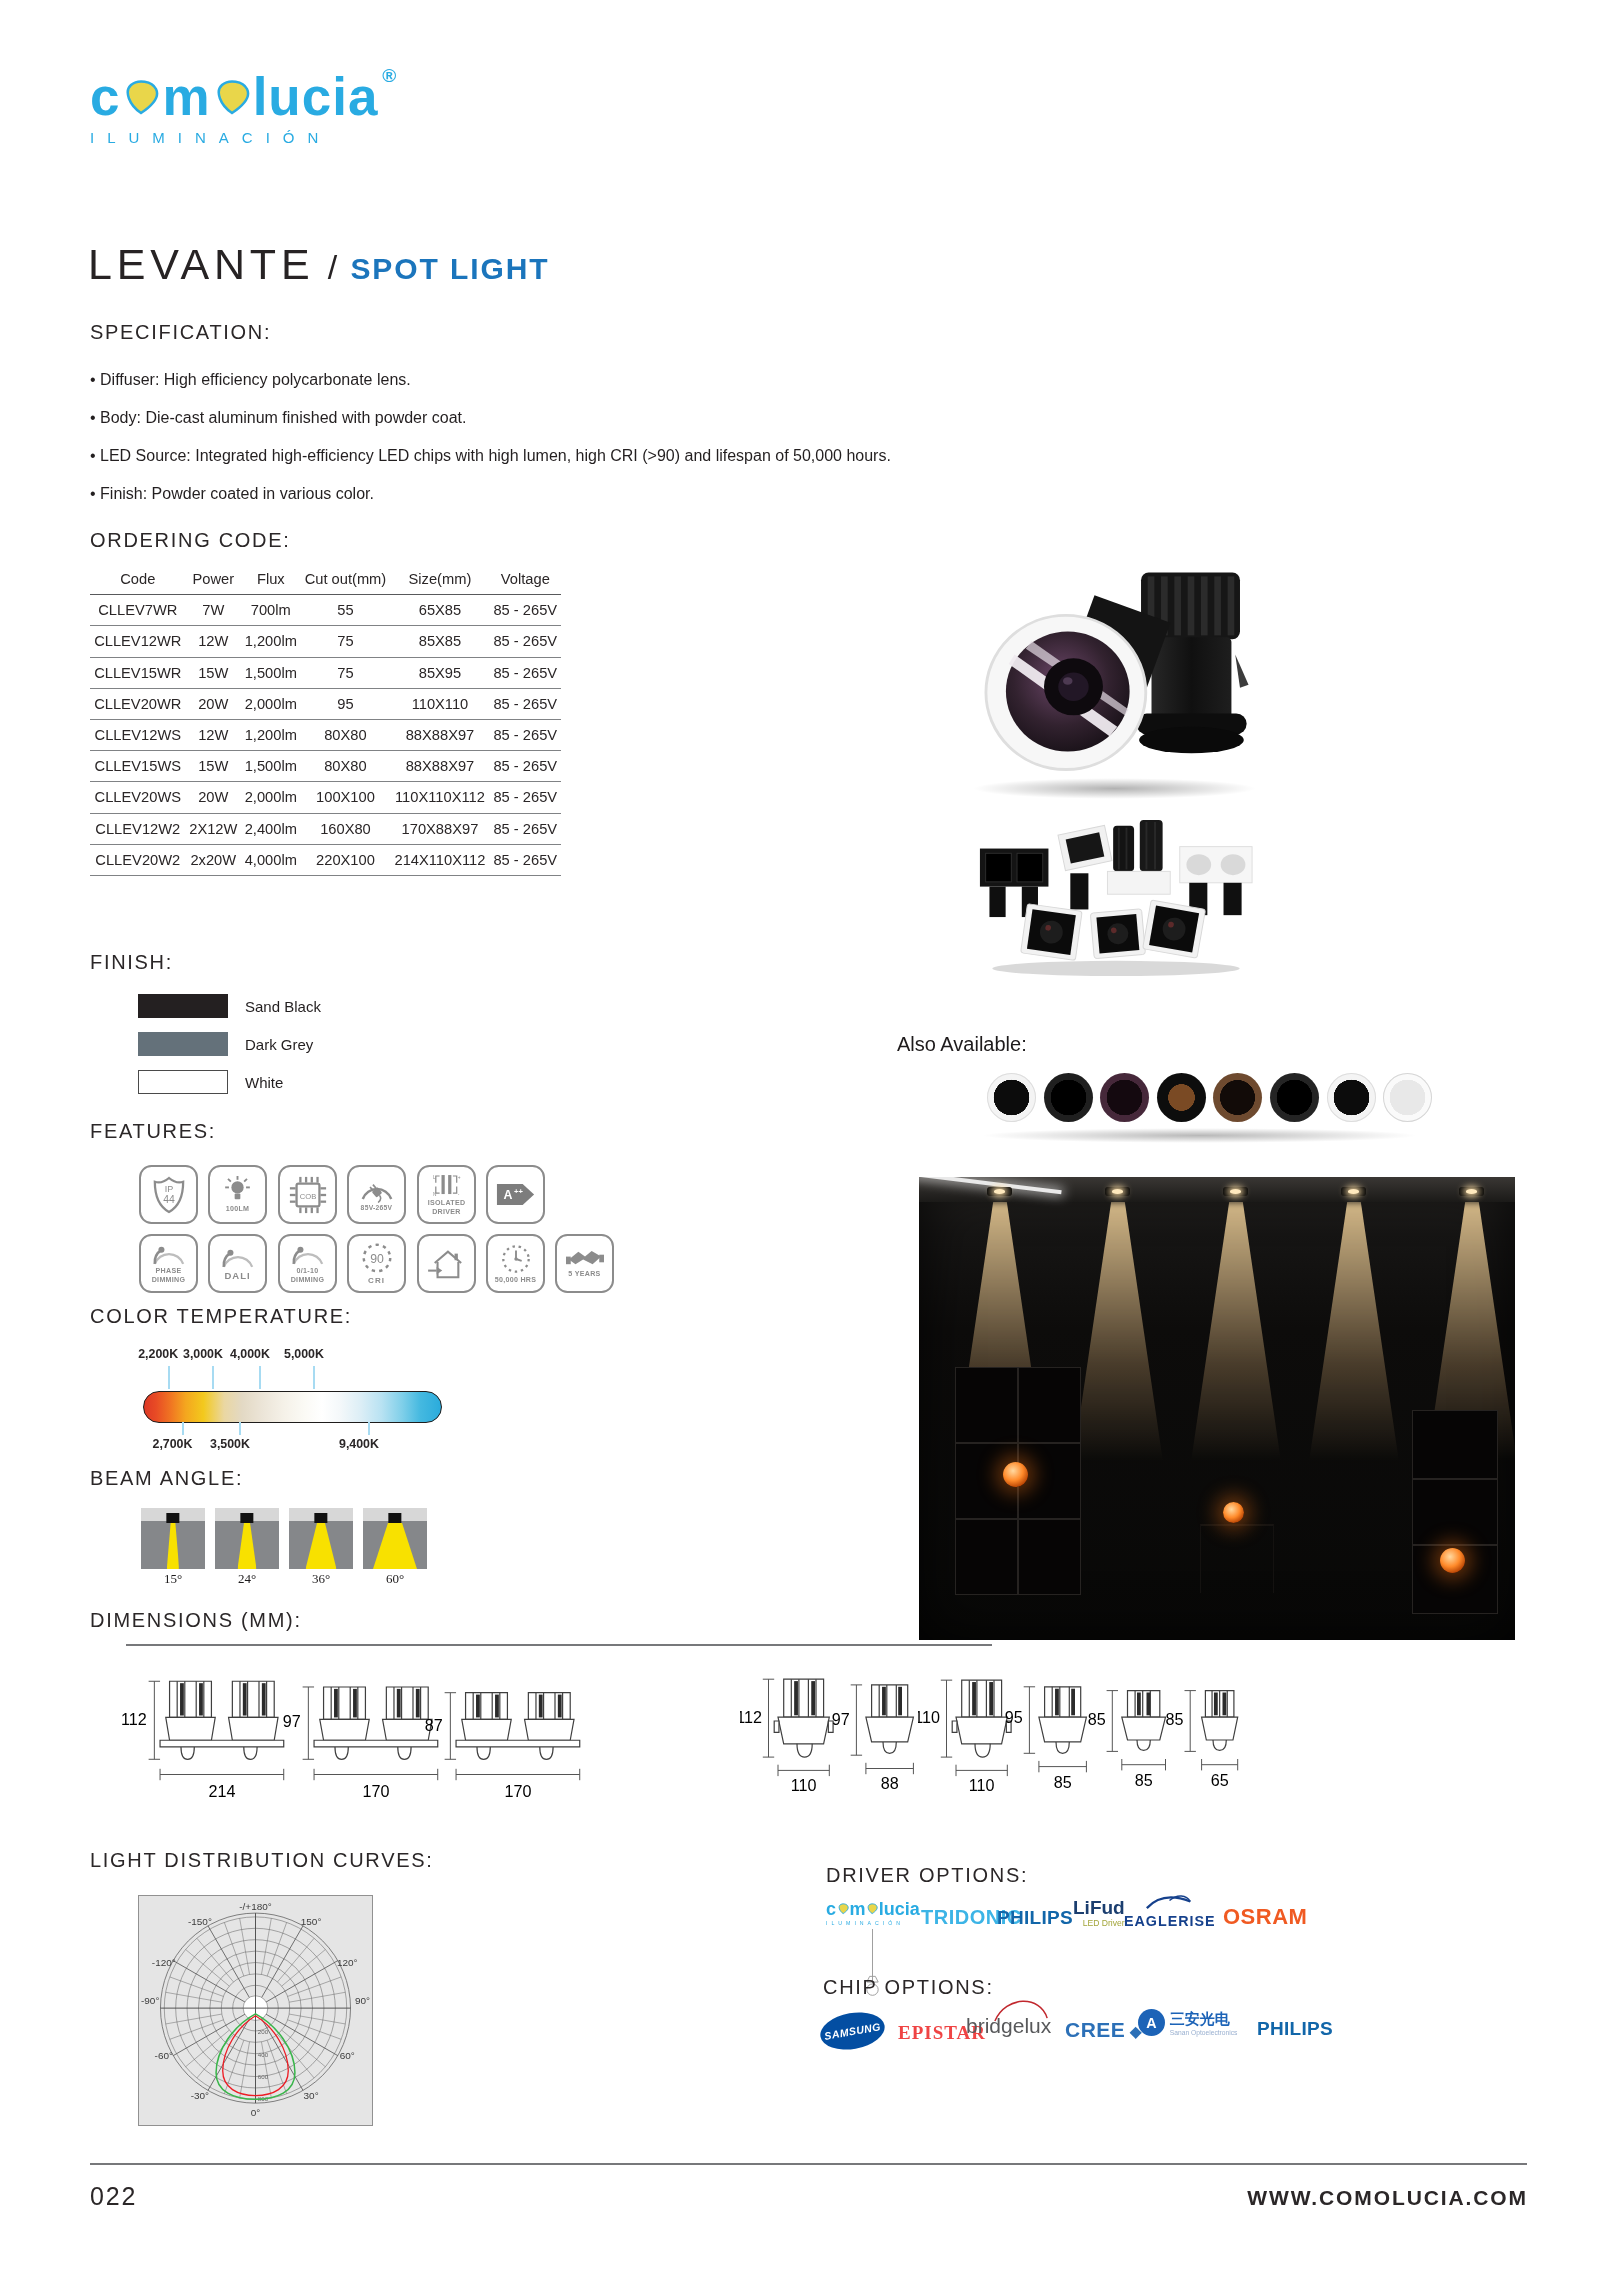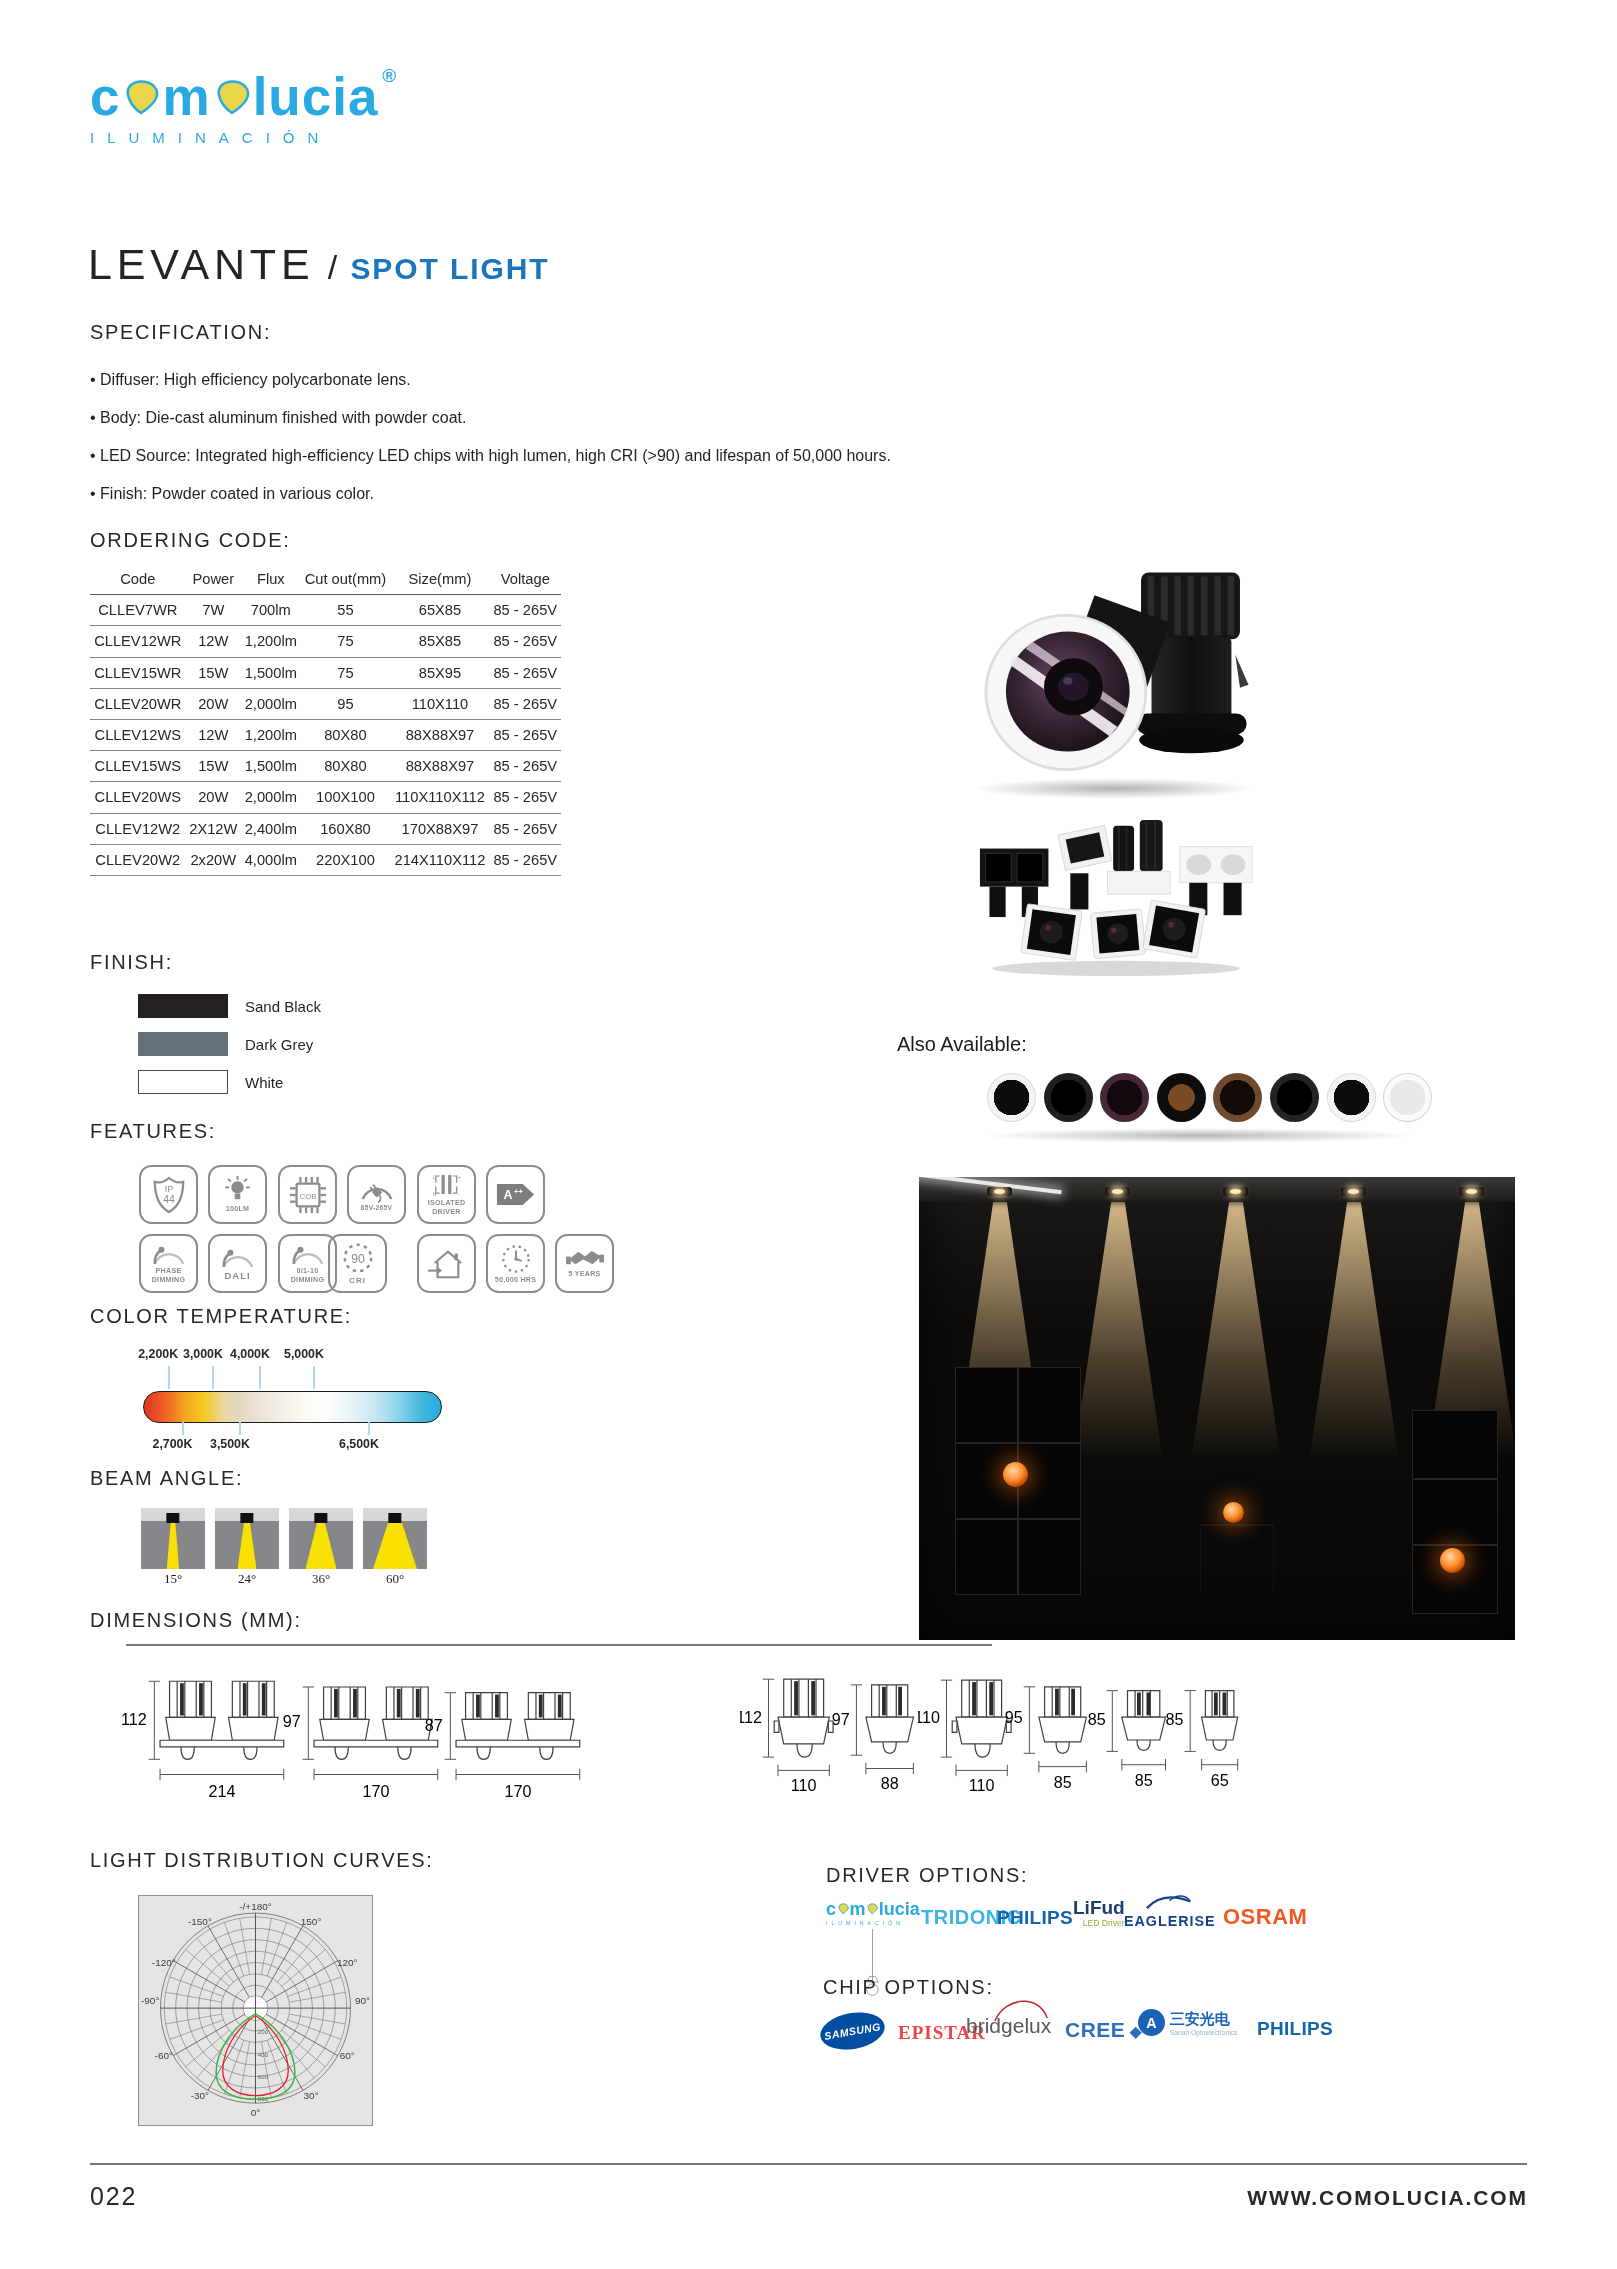--- a/index.html
+++ b/index.html
@@ -339,21 +339,21 @@
     <div class="feat-label" style="font-size:9.5px;letter-spacing:1px;">DALI</div>
   </div>
   <div class="feat" style="left:278px;top:1234px;">
     <svg width="34" height="23" viewBox="0 0 36 24">
       <path d="M3,22 A16,16 0 0 1 33,22" fill="none" stroke="#bdbdbd" stroke-width="2.4"></path>
       <path d="M3,22 A16,16 0 0 1 10,7" fill="none" stroke="#8c8c8c" stroke-width="2.8"></path>
       <circle cx="10" cy="7" r="3.2" fill="#8c8c8c"></circle>
     </svg>
     <div class="feat-label">0/1-10 DIMMING</div>
   </div>
-  <div class="feat" style="left:328px;top:1234px;">
+  <div class="feat" style="left:347px;top:1234px;">
     <svg width="34" height="34" viewBox="0 0 36 36">
       <circle cx="18" cy="18" r="14" fill="none" stroke="#8c8c8c" stroke-width="2.6" stroke-dasharray="3.5,4.5"></circle>
       <text x="18" y="23" text-anchor="middle" font-size="13" fill="#8c8c8c">90</text>
     </svg>
     <div class="feat-label" style="font-size:8px;letter-spacing:1px;">CRI</div>
   </div>
   <div class="feat" style="left:417px;top:1234px;">
     <svg width="38" height="34" viewBox="0 0 40 36">
       <path d="M7,17 L21,5 L35,17" fill="none" stroke="#8c8c8c" stroke-width="2.2"></path>
       <path d="M10,16 V32 H32 V16" fill="none" stroke="#8c8c8c" stroke-width="2.2"></path>
@@ -389,21 +389,21 @@
     <div class="ct-tick" style="left:25px;top:19px;height:23px;"></div>
     <div class="ct-tick" style="left:69px;top:19px;height:23px;"></div>
     <div class="ct-tick" style="left:116px;top:19px;height:23px;"></div>
     <div class="ct-tick" style="left:170px;top:19px;height:23px;"></div>
     <div class="ct-bar"></div>
     <div class="ct-tick" style="left:39px;top:75px;height:13.3px;"></div>
     <div class="ct-tick" style="left:96px;top:75px;height:13.3px;"></div>
     <div class="ct-tick" style="left:225px;top:75px;height:13.3px;"></div>
     <div class="ct-lab" style="left:9.5px;top:90px;">2,700K</div>
     <div class="ct-lab" style="left:67px;top:90px;">3,500K</div>
-    <div class="ct-lab" style="left:196px;top:90px;">6,500K</div>
+    <div class="ct-lab" style="left:196px;top:90px;">9,400K</div>
   </div>
 
   <div class="sec" style="left:90px;top:1467px;">BEAM ANGLE:</div>
   <div class="beam-tile" style="left:141px;top:1508px;">
     <div class="beam-ceil"></div>
     <div class="beam-fix"></div>
     <div class="beam-cone" style="width:12.4px;clip-path:polygon(31% 0,69% 0,100% 100%,0 100%);"></div>
   </div>
   <div class="beam-tile" style="left:215px;top:1508px;">
     <div class="beam-ceil"></div>

